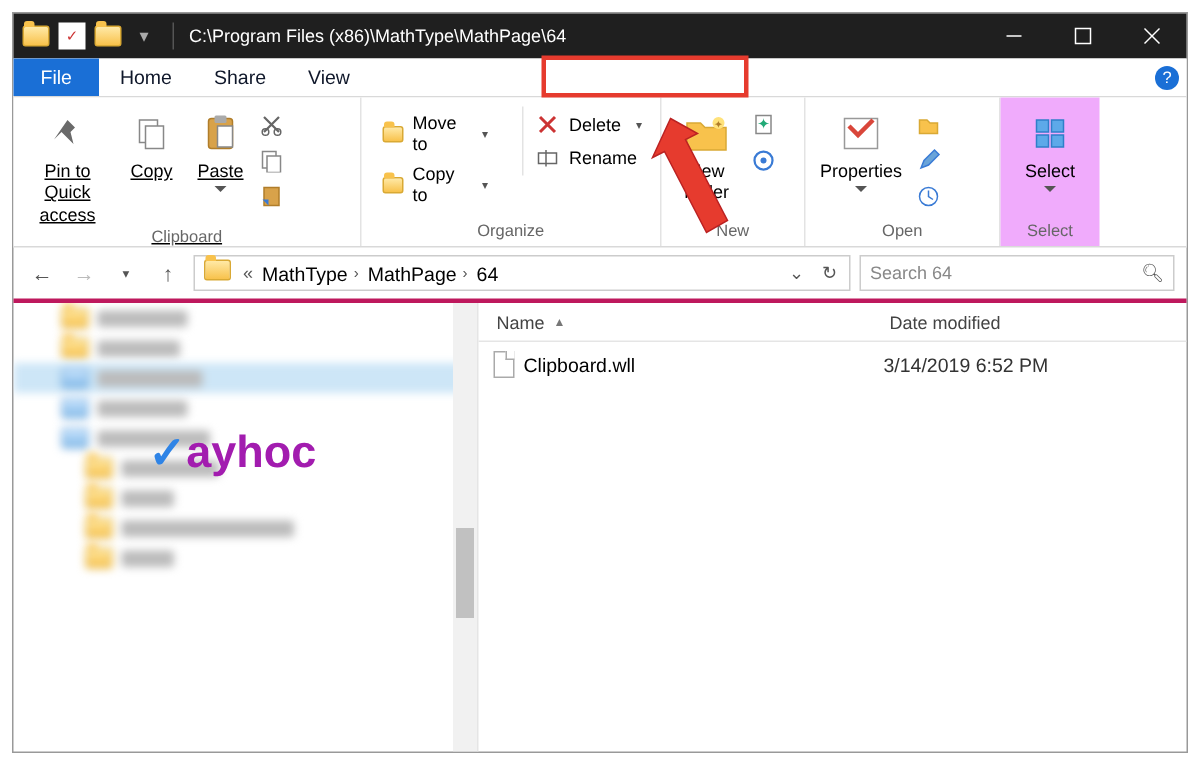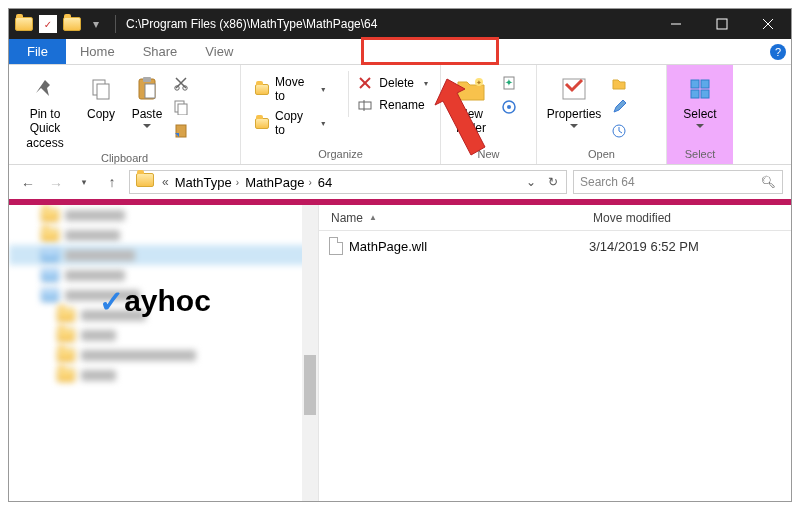--- a/index.html
+++ b/index.html
@@ -15,21 +15,21 @@
   .qat .qico { width: 18px; height: 18px; display: flex; align-items: center; justify-content: center; font-size: 12px; }
   .tsep { width: 1px; height: 18px; background: #555; margin: 0 4px; }
   .title-text { flex: 1; padding-left: 6px; }
   .wctls { display: flex; }
   .wctl { width: 46px; height: 30px; display: flex; align-items: center; justify-content: center; color: #fff; }
   .wctl svg { stroke: #fff; }
 
   
   .tabs { height: 26px; background: #fff; display: flex; align-items: stretch; border-bottom: 1px solid #d9d9d9; }
   .tab-file { background: #1a6fd6; color: #fff; padding: 0 18px; display: flex; align-items: center; font-size: 13px; }
-  .tab { padding: 0 14px; display: flex; align-items: center; font-size: 13px; color: #737373; }
+  .tab { padding: 0 14px; display: flex; align-items: center; font-size: 13px; color: #0f172a; }
   .tab.active { font-weight: 400; }
   .help-btn { margin-left: auto; width: 26px; display: flex; align-items: center; justify-content: center; color: #1a6fd6; }
   .help-cir { width: 16px; height: 16px; border-radius: 50%; background: #1a6fd6; color: #fff; font-size: 11px; display: flex; align-items: center; justify-content: center; }
 
   
   .ribbon { height: 100px; background: #fff; display: flex; border-bottom: 1px solid #d9d9d9; }
   .group { border-right: 1px solid #e3e3e3; display: flex; flex-direction: column; }
   .grow { flex: 1; display: flex; align-items: flex-start; padding: 6px 4px 0 4px; gap: 2px; }
   .glabel { text-align: center; font-size: 11px; color: #666; padding: 2px 0 4px; }
   .big { width: 64px; display: flex; flex-direction: column; align-items: center; gap: 2px; font-size: 12px; padding-top: 2px; }
@@ -51,21 +51,21 @@
   .addr .aico { width: 18px; height: 18px; margin: 0 4px; }
   .crumb-lt { padding: 0 4px; color: #555; }
   .crumb { display: flex; align-items: center; gap: 2px; padding: 0 2px; font-size: 13px; }
   .gt { color: #555; font-size: 10px; padding: 0 2px; }
   .addr-btns { margin-left: auto; display: flex; }
   .addr-btn { width: 22px; height: 22px; display: flex; align-items: center; justify-content: center; color: #555; }
   .searchbox { width: 210px; height: 24px; border: 1px solid #ccc; display: flex; align-items: center; padding: 0 6px; color: #888; }
   .searchbox .mag { margin-left: auto; color: #555; }
 
   
-  .content { display: flex; height: calc(100% - 30px - 26px - 100px - 34px); border-top: 6px solid #be185d; }
+  .content { display: flex; height: calc(100% - 30px - 26px - 100px - 34px); border-top: 3px solid #be185d; }
   .tree { width: 310px; border-right: 1px solid #e5e5e5; position: relative; overflow: hidden; }
   .tree-scroll { position: absolute; right: 0; top: 0; bottom: 0; width: 16px; background: #f1f1f1; }
   .tree-scroll .thumb { position: absolute; left: 2px; right: 2px; top: 150px; height: 60px; background: #c1c1c1; }
   .tree-item { display: flex; align-items: center; gap: 6px; padding: 3px 6px 3px 32px; filter: blur(3px); }
   .tree-item.sel { background: #cde6f7; }
   .fld { width: 18px; height: 14px; background: linear-gradient(#ffe9a6,#f8c24c); border: 1px solid #d9a934; border-radius: 2px; position: relative; }
   .fld::before { content: ""; position: absolute; top: -4px; left: 0; width: 7px; height: 4px; background: #f8c24c; border-radius: 2px 2px 0 0; }
   .drv { width: 18px; height: 14px; background: linear-gradient(#d0e8ff,#7fb8e8); border: 1px solid #6aa4d9; border-radius: 2px; }
   .tlabel { font-size: 13px; color: #333; background: #bbb; width: 90px; height: 11px; border-radius: 2px; }
   .tree-item.lvl2 { padding-left: 48px; }
@@ -82,21 +82,21 @@
   .cell-date { font-size: 13px; color: #333; }
   .hilite { position: absolute; left: 352px; top: 28px; width: 138px; height: 28px; border: 3px solid #e63b2e; pointer-events: none; }
 
   
   .arrow-cursor { position: absolute; left: 418px; top: 66px; pointer-events: none; }
   .arrow-cursor svg { width: 70px; height: 90px; }
 
   
   .wm { position: absolute; left: 90px; top: 275px; font-size: 30px; font-weight: 700; pointer-events: none; z-index: 5; }
   .wm .b { color: #2f84e6; }
-  .wm .y { color: #000000; position: relative; top: -1px; }
+  .wm .y { color: #a21caf; position: relative; top: -1px; }
 
   svg { display: block; }
 </style>
 </head>
 <body>
 
 <div class="win">
 <div class="inner">
 
   <div class="titlebar">
@@ -137,21 +137,21 @@
     <div class="tab active">Home</div>
     <div class="tab">Share</div>
     <div class="tab">View</div>
     <div class="help-btn">
           <div class="help-cir">?</div>
         </div>
   </div>
 
   <div class="ribbon">
 
-    <div class="group" style="width:232px;">
+    <div class="group" style="width:232px;text-decoration:underline;">
       <div class="grow">
         <div class="big">
           <div class="ico">
                 <svg width="26" height="26">
                   <path d="M13 4 L18 9 L15 12 L17 20 L9 12 L4 17 Z" fill="#6a6a6a"></path>
                 </svg>
               </div>
           <div class="lbl">Pin to Quick access</div>
         </div>
         <div class="big" style="width:44px;">
@@ -396,26 +396,26 @@
             <div class="thumb"></div>
           </div>
     </div>
 
     <div class="list">
       <div class="cols">
         <div class="col-name">
               <span>Name</span>
               <span class="sort">▲</span>
             </div>
-        <div class="col-date">Move modified</div>
+        <div class="col-date">Date modified</div>
       </div>
       <div class="row">
         <div class="cell-name">
           <div class="doc"></div>
-          <span>MathPage.wll</span>
+          <span>Clipboard.wll</span>
         </div>
         <div class="cell-date">3/14/2019 6:52 PM</div>
       </div>
     </div>
   </div>
 
   <div class="hilite"></div>
 
   <div class="arrow-cursor">
     <svg viewBox="0 0 70 90">

